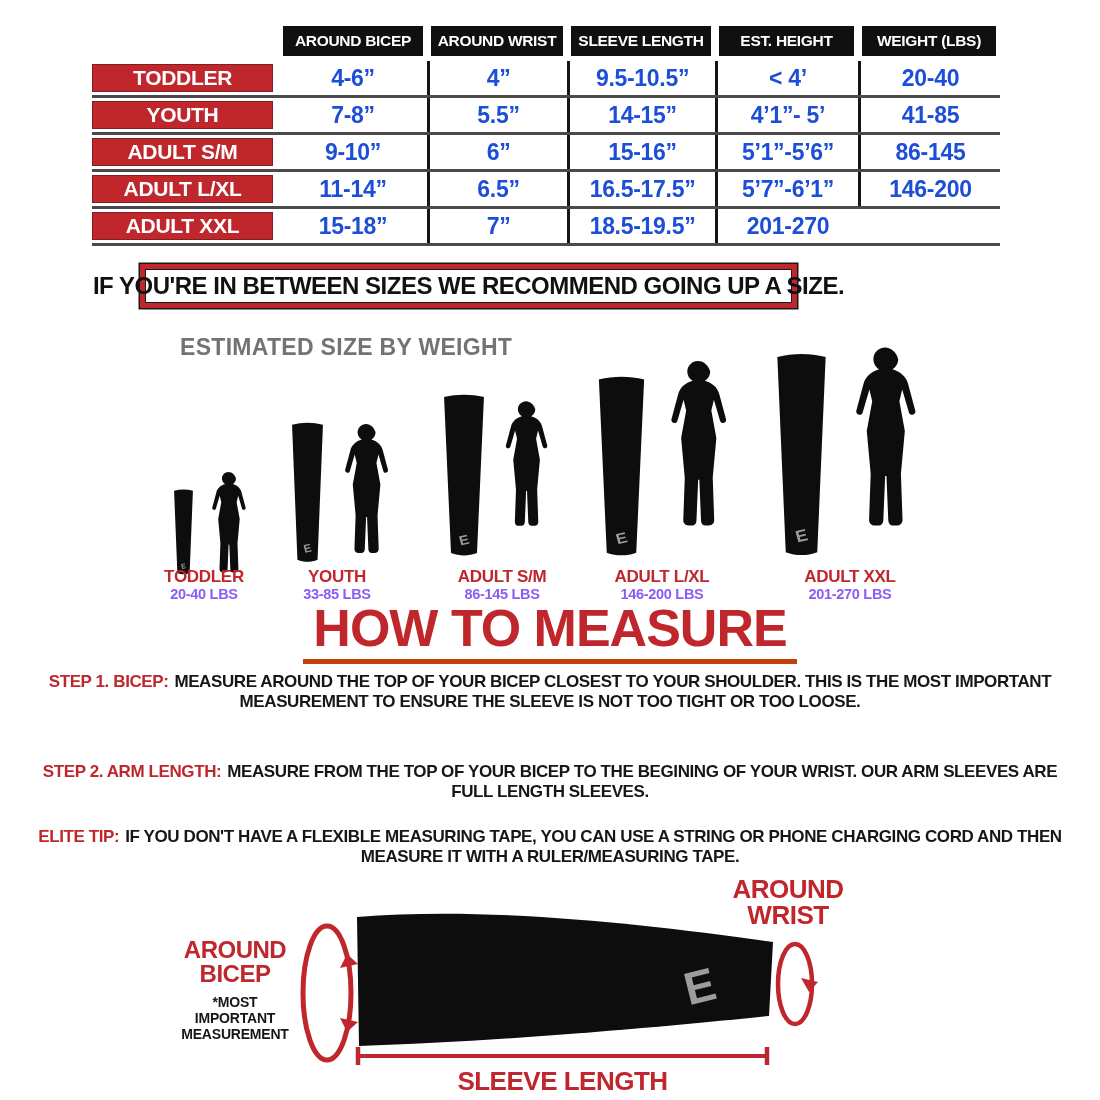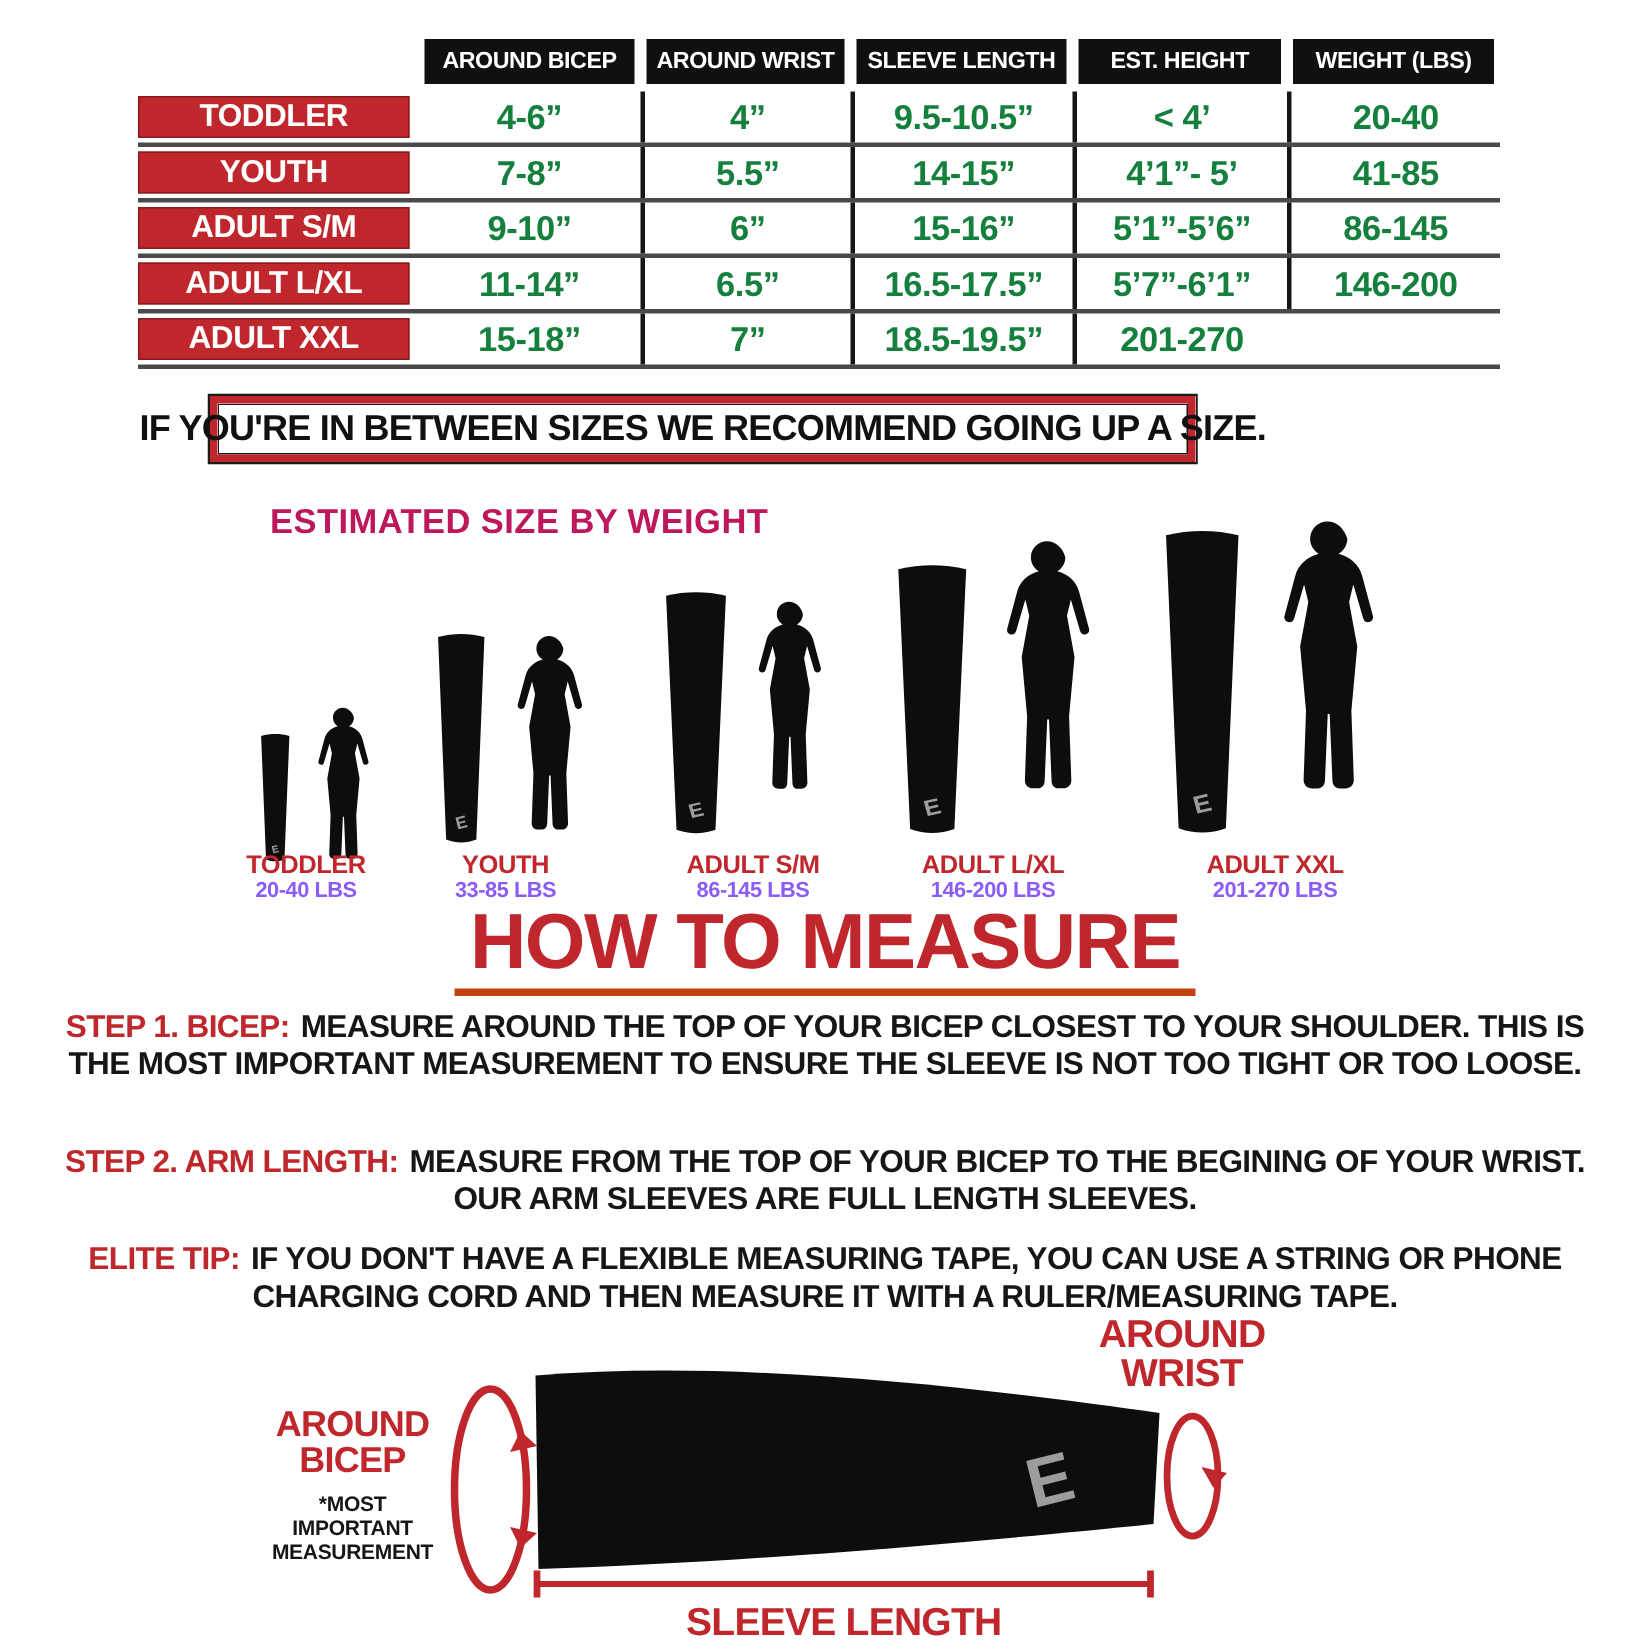--- a/index.html
+++ b/index.html
@@ -9,42 +9,42 @@
 
   
   .size-table { position:absolute; left:92px; top:26px; width:908px; letter-spacing:-0.3px; }
   .t-grid { display:grid; grid-template-columns:187px 148px 140px 148px 143px 142px; }
   .t-headrow { margin-bottom:5px; }
   .t-head { background:#101010; color:#fff; font-size:15.5px; height:30px; margin:0 4px;
             display:flex; align-items:center; justify-content:center; white-space:nowrap; }
   .t-row { height:37px; border-bottom:3px solid #4a4a4a; }
   .t-label { background:#bf272c; border:1px solid #871b1f; color:#fff; font-size:21px;
              margin:3px 6px 3px 0; display:flex; align-items:center; justify-content:center; white-space:nowrap; }
-  .t-cell { font-size:23px; color:#15803d; display:flex; align-items:center; justify-content:center; white-space:nowrap; }
+  .t-cell { font-size:23px; color:#1d4ed8; display:flex; align-items:center; justify-content:center; white-space:nowrap; }
   .vline { border-left:3px solid #161616; }
 
   
   .banner { position:absolute; left:140px; top:264px; width:657px; height:44px;
             border:5px solid #bf272c; box-shadow:0 0 0 1.5px #1a1a1a, inset 0 0 0 1px #1a1a1a;
             display:flex; align-items:center; justify-content:center;
             font-size:24px; color:#111; letter-spacing:-0.5px; white-space:nowrap; }
 
   
-  .esw-heading { position:absolute; left:180px; top:334px; font-size:23px; color:#be185d; letter-spacing:0.3px; }
+  .esw-heading { position:absolute; left:180px; top:334px; font-size:23px; color:#737373; letter-spacing:0.3px; }
   .fig-group { position:absolute; display:flex; align-items:flex-end; }
   .fig-label { position:absolute; top:567px; width:170px; text-align:center; line-height:1.12; letter-spacing:-0.3px; }
   .fig-name { color:#bf272c; font-size:17px; }
   .fig-weight { color:#8b5cf6; font-size:14.5px; }
   svg { display:block; }
 
   
   .htm-wrap { position:absolute; left:0; top:601px; width:1100px; text-align:center; }
   .htm-title { display:inline-block; font-size:52px; color:#bf272c; letter-spacing:-1px;
                border-bottom:5px solid #c2410c; padding:0 10px 3px; line-height:1.05; }
-  .step { position:absolute; left:25px; width:1050px; text-align:center; font-size:21px;
+  .step { position:absolute; left:25px; width:1050px; text-align:center; font-size:17px;
           line-height:1.2; color:#161616; letter-spacing:-0.4px; }
   .step-lead { color:#bf272c; margin-right:0.35em; }
   .step1 { top:672px; } .step2 { top:762px; } .step3 { top:827px; }
 
   
   .diag-text-red { color:#bf272c; font-size:24px; line-height:1.0; letter-spacing:-0.5px; text-align:center; white-space:pre-line; }
   .bicep-label { position:absolute; left:168px; top:938px; width:134px; }
   .bicep-note { margin-top:8px; color:#161616; font-size:14px; line-height:1.15; white-space:pre-line; letter-spacing:-0.2px; }
   .wrist-label { position:absolute; left:720px; top:876px; width:136px; font-size:26px; }
   .length-label { position:absolute; left:355px; top:1066px; width:415px; text-align:center;

